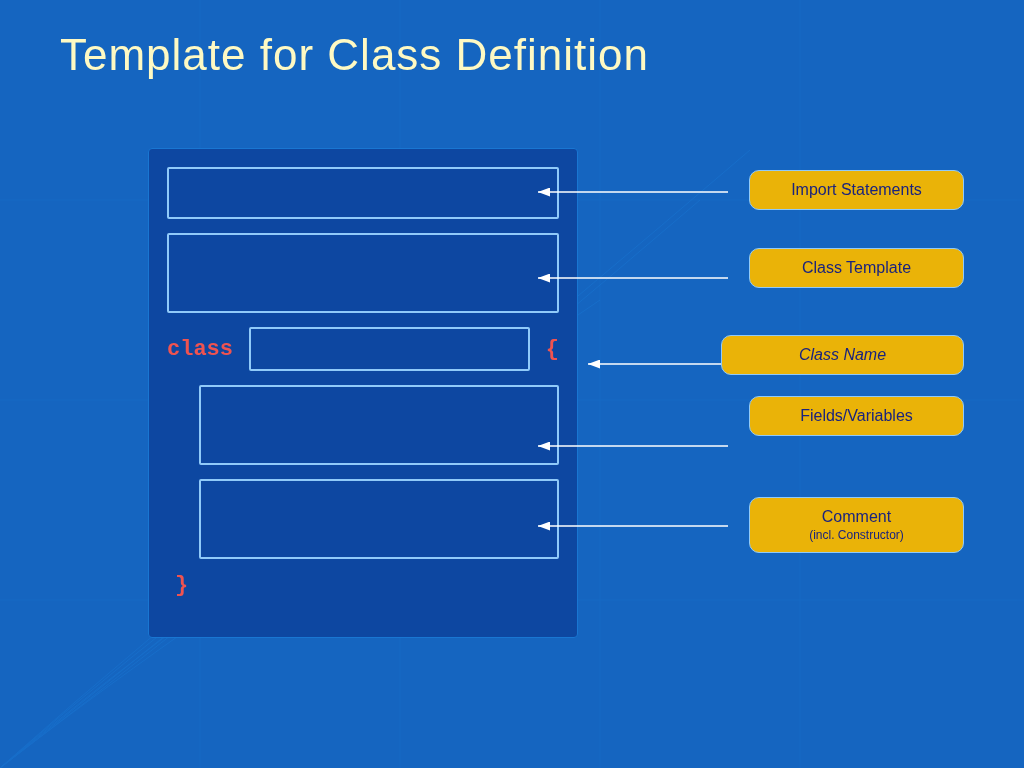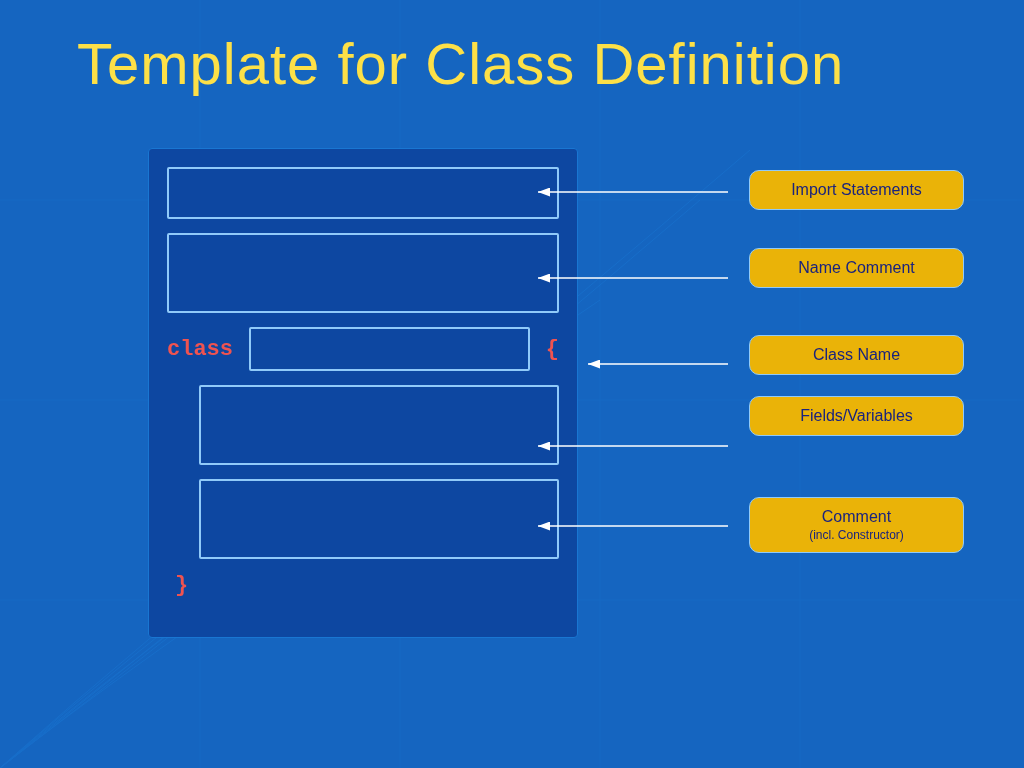--- a/index.html
+++ b/index.html
@@ -25,25 +25,24 @@
     .bg-grid svg {
       width: 100%; height: 100%;
     }
 
     
     .slide-title {
       position: absolute;
       top: 30px;
       left: 60px;
       right: 60px;
-      color: #fde047;
-      font-size: 58px;
+      color: #fef9c3;
+      font-size: 44px;
       font-weight: 300;
       letter-spacing: 1px;
-      margin-left: 17px;
     }
 
     
     .code-panel {
       position: absolute;
       top: 148px;
       left: 148px;
       width: 430px;
       height: 490px;
       background: #0D47A1;
@@ -141,21 +140,22 @@
 
     .label-comment {
       right: 60px;
       top: 248px;
       width: 215px;
     }
 
     .label-classname {
       right: 60px;
       top: 335px;
-      width: 215px;
+      width: 243px;
+      font-style: italic;
     }
 
     .label-fields {
       right: 60px;
       top: 396px;
       width: 215px;
     }
 
     .label-methods {
       right: 60px;
@@ -246,21 +246,21 @@
   <line x1="580" y1="298" x2="390" y2="298" stroke="white" stroke-width="1.5" marker-end="url(#arrowhead)"></line>
 
   <line x1="580" y1="378" x2="390" y2="378" stroke="white" stroke-width="1.5" marker-end="url(#arrowhead)"></line>
 </svg>
 
 <div class="label-box label-import">
   <span>Import Statements</span>
 </div>
 
 <div class="label-box label-comment">
-  <span>Name Comment</span>
+  <span>Class Template</span>
 </div>
 
 <div class="label-box label-classname">
   <span>Class Name</span>
 </div>
 
 <div class="label-box label-fields">
   <span>Fields/Variables</span>
 </div>
 

